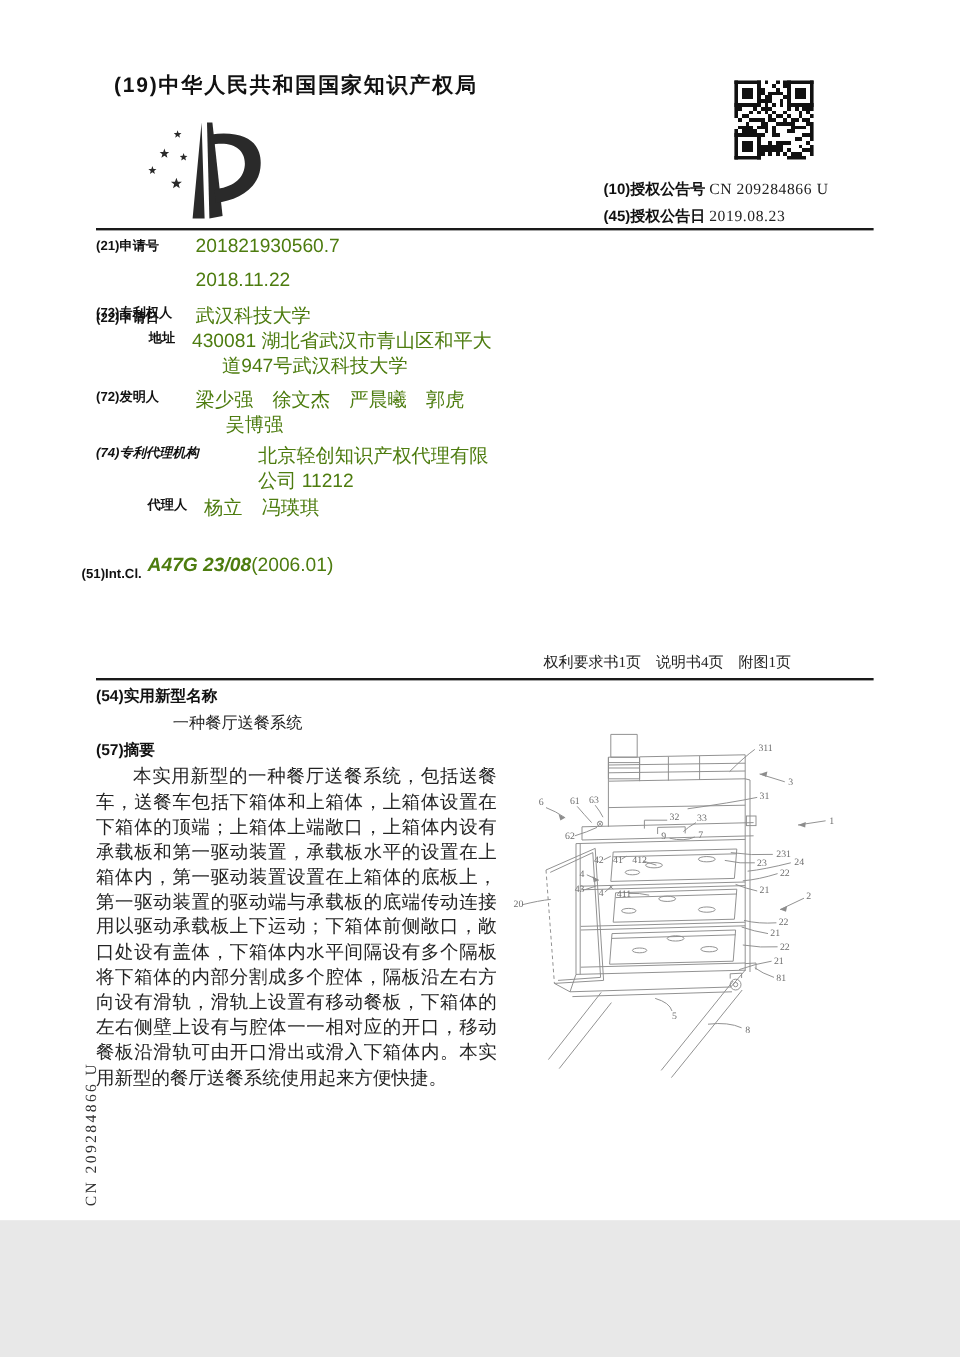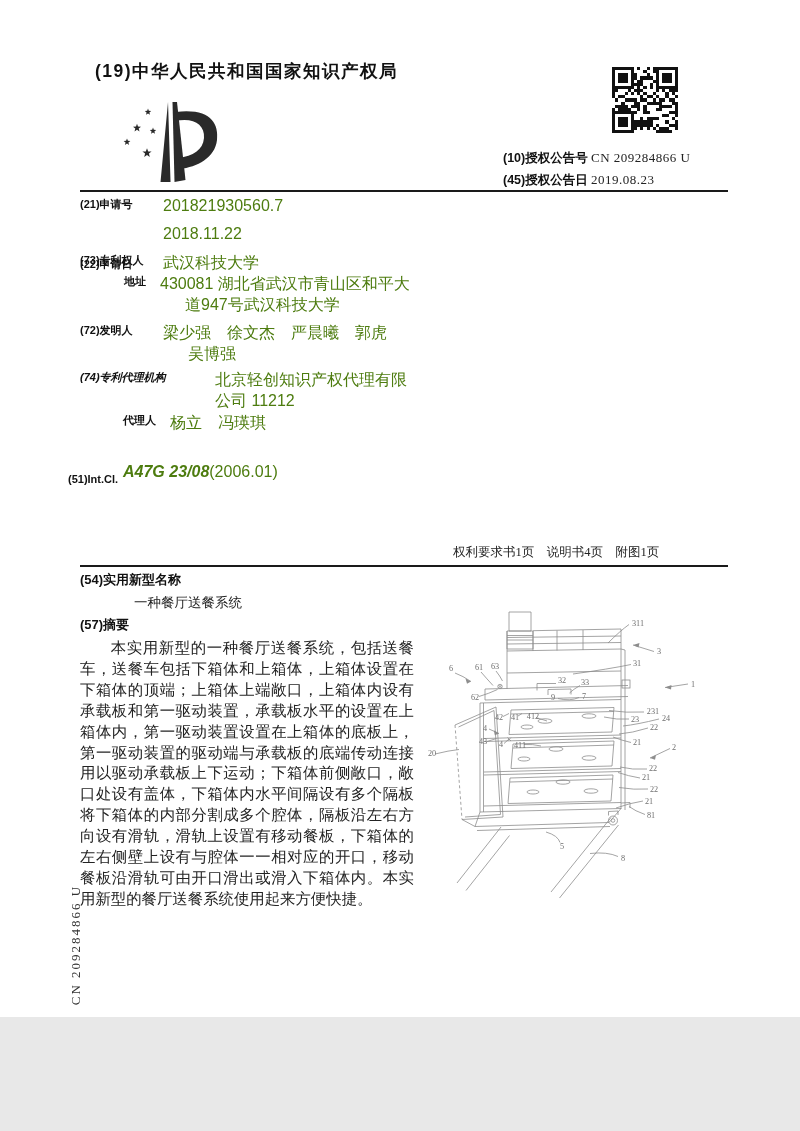--- a/index.html
+++ b/index.html
@@ -12,21 +12,21 @@
               font-size:25px;letter-spacing:2px;color:#111;}
   .pub-line{font-size:13px;white-space:nowrap;}
   .pub-label{font-family:"Liberation Sans",sans-serif;font-weight:bold;font-size:12.5px;color:#111;}
   .pub-value{font-family:"Liberation Serif",serif;font-size:13px;color:#222;letter-spacing:.5px;}
   .rule{left:80px;width:648px;height:2px;background:#1a1a1a;}
   .blabel{font-family:"Liberation Sans",sans-serif;font-weight:bold;font-size:11px;color:#111;white-space:nowrap;}
   .bvalue{font-family:Liberation Sans, sans-serif;font-size:16px;color:#4d7c0f;white-space:nowrap;}
   .iclass{font-style:italic;font-weight:bold;}
   .pagesinfo{left:453px;top:544px;font-size:12.5px;color:#222;white-space:nowrap;}
   .sec-label{font-family:"Liberation Sans",sans-serif;font-weight:bold;font-size:13px;color:#111;}
-  .title-value{left:134px;top:594px;font-size:13.5px;color:#222;}
+  .title-value{left:144px;top:594px;font-size:13.5px;color:#222;}
   .abstract{left:80px;top:638px;width:334px;font-size:15.4px;line-height:20.9px;
             text-align:justify;text-justify:inter-ideograph;color:#232323;text-indent:2em;}
   .sidecode{left:8px;top:880px;width:136px;height:130px;pointer-events:none;}
   .sidecode span{position:absolute;left:68px;top:65px;transform:translate(-50%,-50%) rotate(-90deg);
                  white-space:nowrap;font-size:13px;letter-spacing:2px;color:#333;}
   svg text{font-family:"Liberation Serif",serif;}
 </style>
 </head>
 <body>
 

